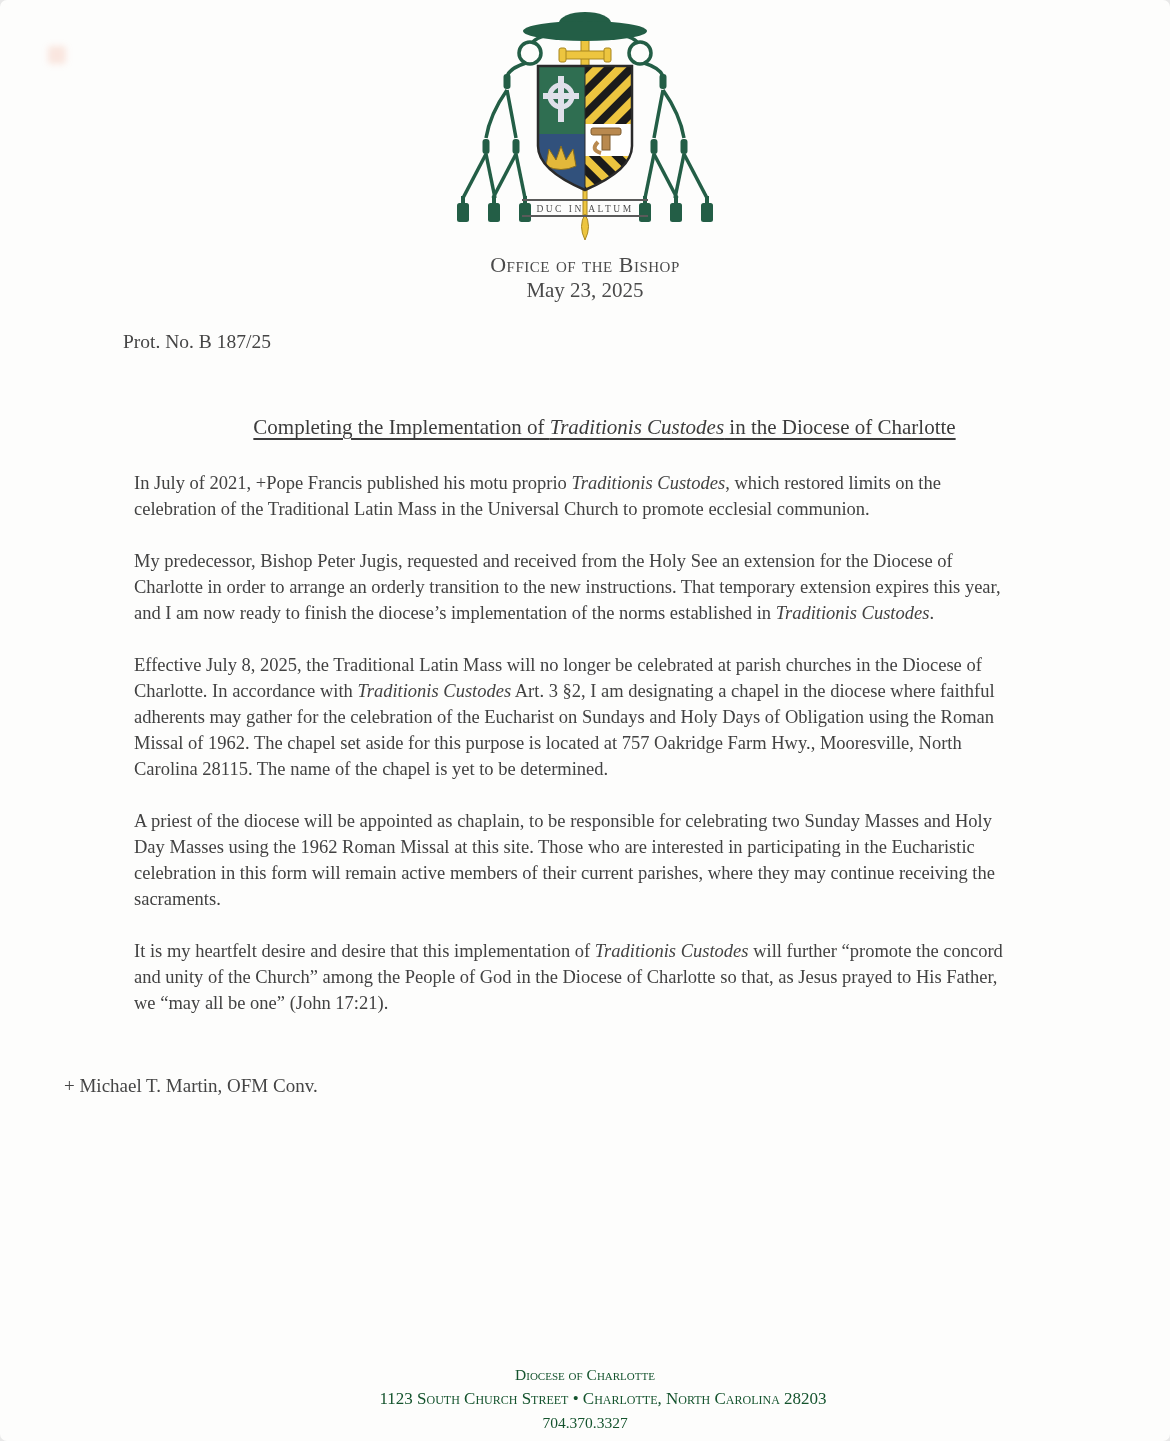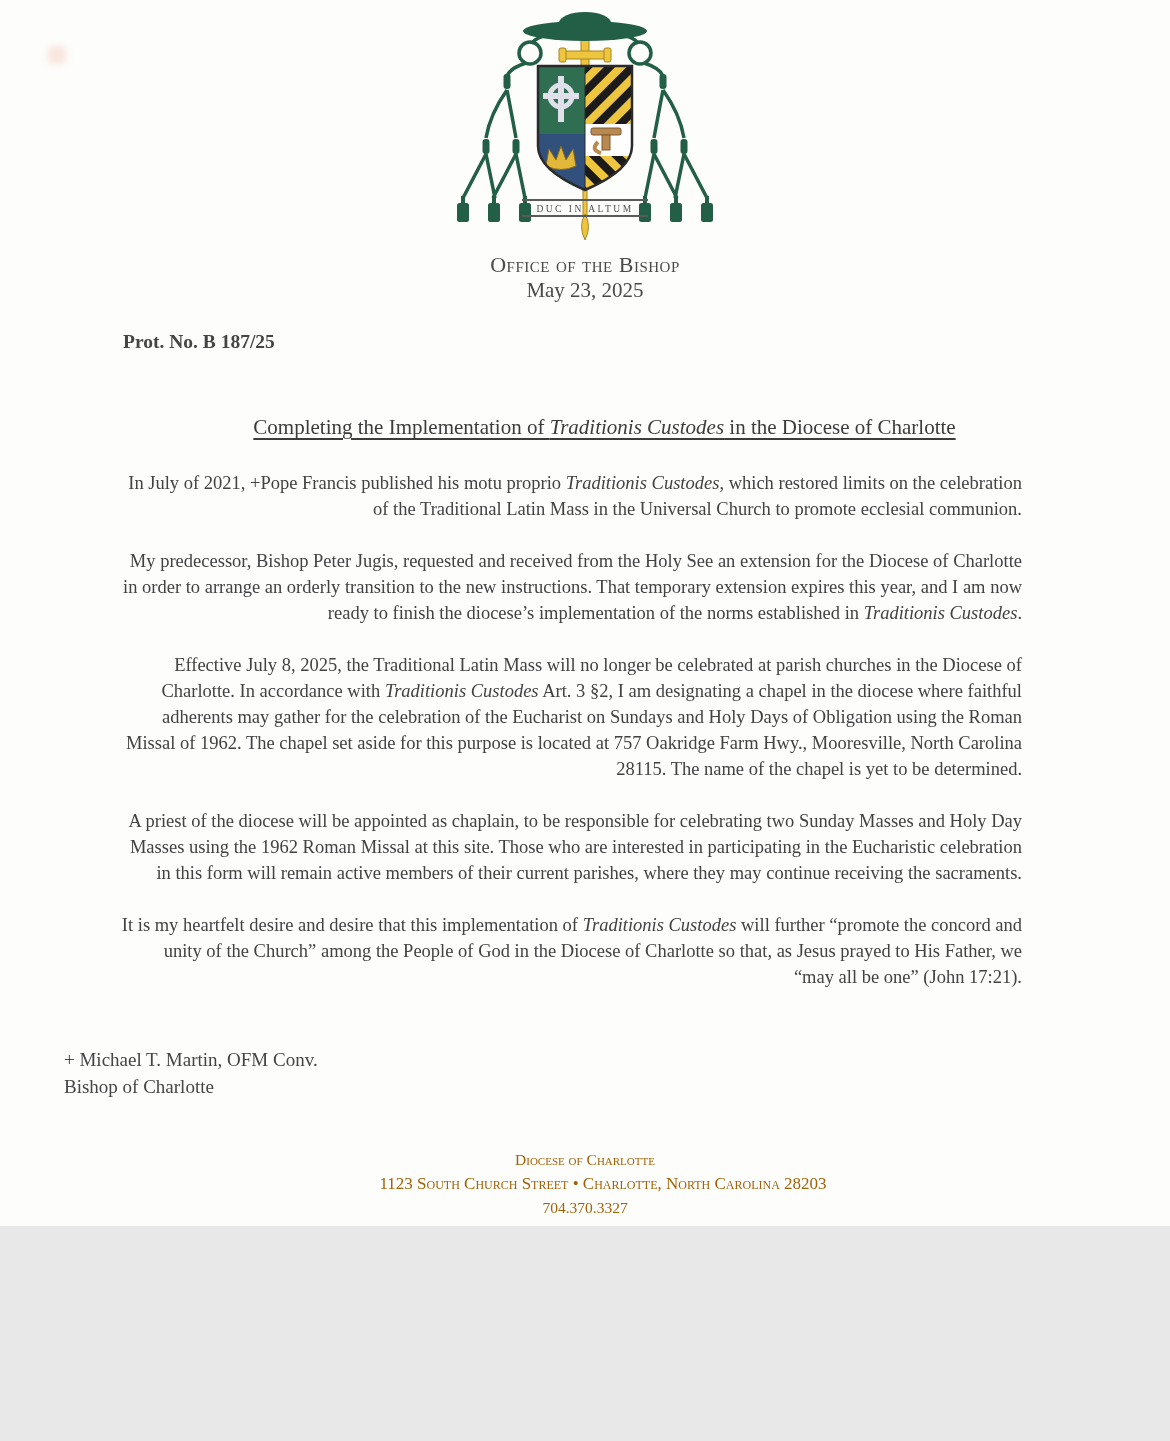--- a/index.html
+++ b/index.html
@@ -1,26 +1,27 @@
 <!DOCTYPE html>
 <html><head>
 <meta charset="utf-8">
 <title>Office of the Bishop Letter</title>
 <style>
   * { box-sizing: border-box; margin: 0; padding: 0; }
   html, body { background: #e8e8e8; }
   .page {
     position: relative;
     width: 1170px;
-    height: 1226px;
+    height: 1441px;
     margin: 0 auto;
     background: #fdfdfc;
     overflow: hidden;
     font-family: "Liberation Serif", "DejaVu Serif", serif;
     color: #414141;
+    border-radius: 7px;
   }
   .scan-artifact {
     position: absolute;
     left: 48px; top: 46px;
     width: 18px; height: 18px;
     background: rgba(240,140,110,0.20);
     filter: blur(3px);
     border-radius: 3px;
   }
   .crest-wrap { padding-top: 6px; text-align: center; }
@@ -37,52 +38,51 @@
   .date-line {
     text-align: center;
     font-size: 21px;
     color: #4a4a4a;
   }
   .prot-line {
     margin-top: 28px;
     margin-left: 123px;
     font-size: 19.5px;
     color: #454545;
-    font-weight: bold;
   }
   .letter-title {
     margin-top: 62px;
     text-align: center;
     font-size: 21px;
     font-weight: normal;
     color: #3c3c3c;
     text-decoration: underline;
     text-underline-offset: 4px;
     padding-left: 39px;
   }
   .body-block {
     margin: 30px 0 0 120px;
     width: 902px;
     font-size: 18.5px;
     line-height: 26px;
     color: #424242;
   }
-  .body-block p { margin: 0 0 26px 0; text-align: right; }
+  .body-block p { margin: 0 0 26px 14px; }
   .signature-block {
     margin: 56px 0 0 64px;
     font-size: 19px;
     line-height: 27px;
     color: #454545;
   }
   .footer {
     position: absolute;
     left: 0; right: 0; bottom: 7px;
     text-align: center;
     font-variant: small-caps;
-    color: #a16207;
+    color: #14532d;
     line-height: 1.45;
   }
   .footer .f1 { font-size: 15.5px; }
   .footer .f2 { font-size: 17px; padding-left: 36px; }
   .footer .f3 { font-size: 15.5px; }
   .motto-text {
     font-family: "Liberation Serif", "DejaVu Serif", serif;
     letter-spacing: 2.5px;
     font-size: 9.5px;
     fill: #4d4d4d;
@@ -194,21 +194,20 @@
   <div class="body-block">
     <p><span>In July of 2021, +Pope Francis published his motu proprio </span><i>Traditionis Custodes</i><span>, which restored limits on the celebration of the Traditional Latin Mass in the Universal Church to promote ecclesial communion.</span></p>
     <p><span>My predecessor, Bishop Peter Jugis, requested and received from the Holy See an extension for the Diocese of Charlotte in order to arrange an orderly transition to the new instructions. That temporary extension expires this year, and I am now ready to finish the diocese’s implementation of the norms established in </span><i>Traditionis Custodes</i><span>.</span></p>
     <p><span>Effective July 8, 2025, the Traditional Latin Mass will no longer be celebrated at parish churches in the Diocese of Charlotte. In accordance with </span><i>Traditionis Custodes</i><span> Art. 3 §2, I am designating a chapel in the diocese where faithful adherents may gather for the celebration of the Eucharist on Sundays and Holy Days of Obligation using the Roman Missal of 1962. The chapel set aside for this purpose is located at 757 Oakridge Farm Hwy., Mooresville, North Carolina 28115. The name of the chapel is yet to be determined.</span></p>
     <p><span>A priest of the diocese will be appointed as chaplain, to be responsible for celebrating two Sunday Masses and Holy Day Masses using the 1962 Roman Missal at this site. Those who are interested in participating in the Eucharistic celebration in this form will remain active members of their current parishes, where they may continue receiving the sacraments.</span></p>
     <p><span>It is my heartfelt desire and desire that this implementation of </span><i>Traditionis Custodes</i><span> will further “promote the concord and unity of the Church” among the People of God in the Diocese of Charlotte so that, as Jesus prayed to His Father, we “may all be one” (John 17:21).</span></p>
   </div>
 
   <div class="signature-block">
     <div>+ Michael T. Martin, OFM Conv.</div>
-    <div>Bishop of Charlotte</div>
   </div>
 
   <div class="footer">
     <div class="f1">Diocese of Charlotte</div>
     <div class="f2">1123 South Church Street • Charlotte, North Carolina 28203</div>
     <div class="f3">704.370.3327</div>
   </div>
 
 </div>
 

